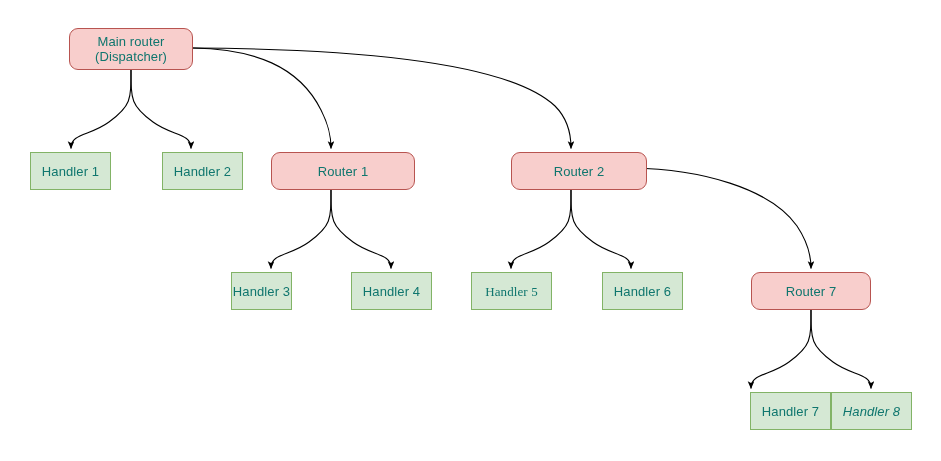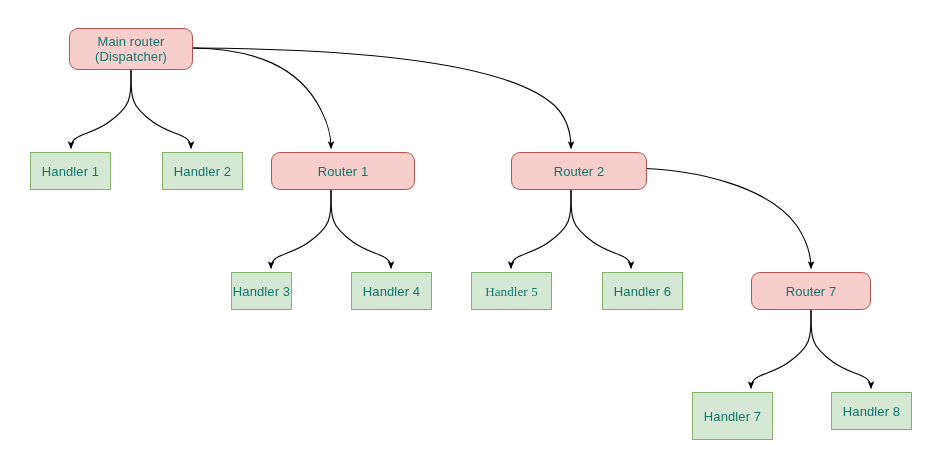--- a/index.html
+++ b/index.html
@@ -86,17 +86,17 @@
 (Dispatcher)</span></div>
       <div class="node handler" style="left: 30px; top: 152px; width: 81px; height: 38px;"><span class="node-label">Handler 1</span></div>
       <div class="node handler" style="left: 150px; top: 152px; width: 81px; height: 38px; margin-left: 12px;"><span class="node-label">Handler 2</span></div>
       <div class="node router" style="left: 271px; top: 152px; width: 144px; height: 38px;"><span class="node-label">Router 1</span></div>
       <div class="node router" style="left: 511px; top: 152px; width: 136px; height: 38px;"><span class="node-label">Router 2</span></div>
       <div class="node handler" style="left: 231px; top: 272px; width: 61px; height: 38px;"><span class="node-label">Handler 3</span></div>
       <div class="node handler" style="left: 351px; top: 272px; width: 81px; height: 38px;"><span class="node-label">Handler 4</span></div>
       <div class="node handler" style="left: 471px; top: 272px; width: 81px; height: 38px; font-family: Liberation Serif, serif;"><span class="node-label">Handler 5</span></div>
       <div class="node handler" style="left: 591px; top: 272px; width: 81px; height: 38px; margin-left: 11px;"><span class="node-label">Handler 6</span></div>
       <div class="node router" style="left: 751px; top: 272px; width: 120px; height: 38px;"><span class="node-label">Router 7</span></div>
-      <div class="node handler" style="left: 692px; top: 392px; width: 81px; height: 48px; text-align: center;"><span class="node-label">Handler 7</span></div>
-      <div class="node handler" style="left: 831px; top: 392px; width: 81px; height: 38px;"><span class="node-label">Handler 8</span></div>
+      <div class="node handler" style="left: 750px; top: 392px; width: 81px; height: 38px; text-align: center;"><span class="node-label">Handler 7</span></div>
+      <div class="node handler" style="left: 831px; top: 392px; width: 81px; height: 38px; font-style: italic;"><span class="node-label">Handler 8</span></div>
     </div>
 
 </div>
 
 </body></html>

